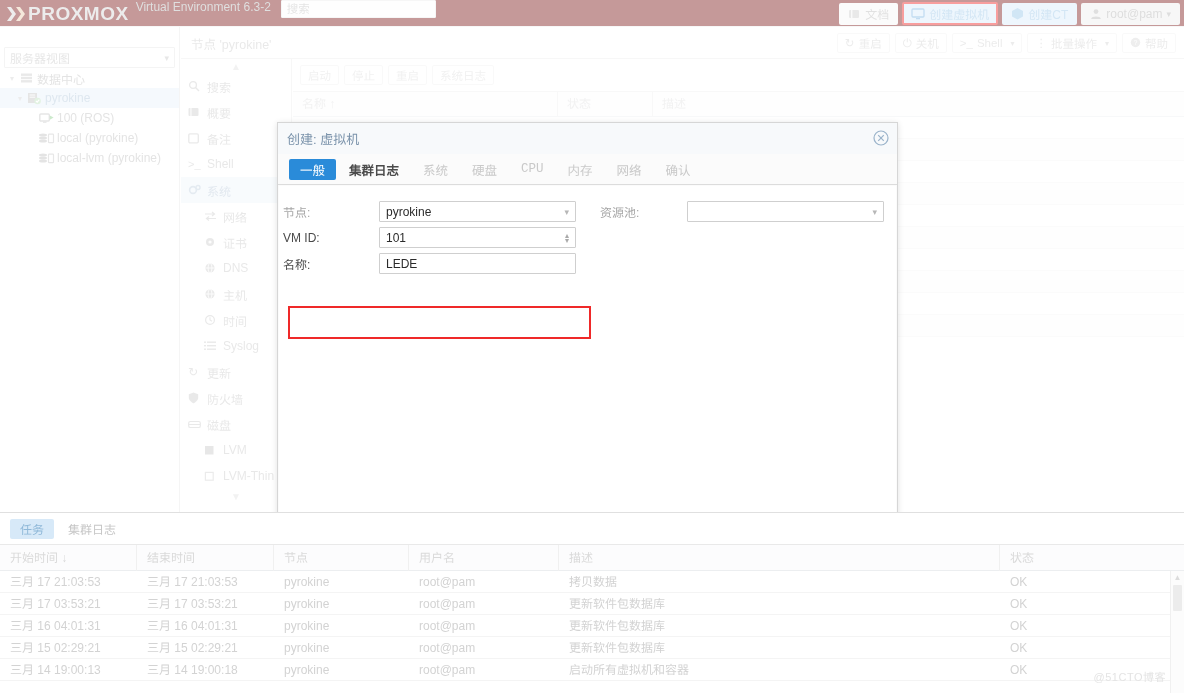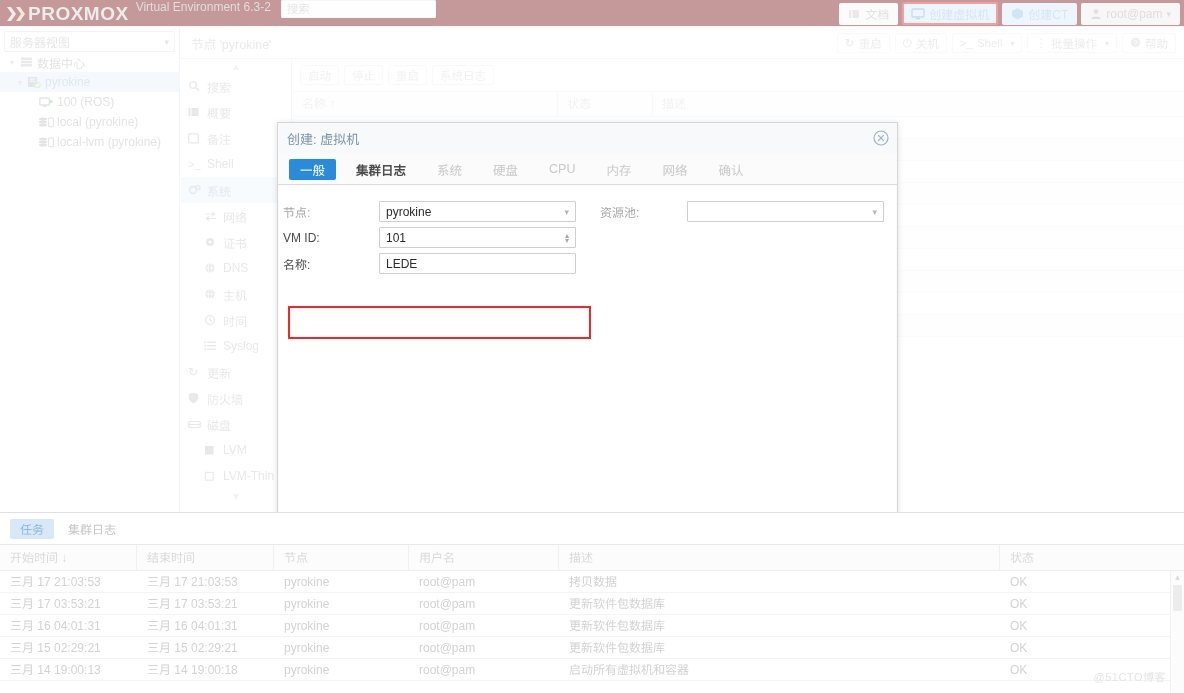--- a/index.html
+++ b/index.html
@@ -63,21 +63,21 @@
     height: 23px;
   }
   .hbtn .gi { opacity: 0.85; display:flex; align-items:center; }
 
   
   .sidebar {
     position: absolute; left: 0; top: 27px; width: 180px; height: 485px;
     background: #fff; border-right: 1px solid #e8e8e8;
   }
   .view-select {
-    margin: 4px 4px 0 4px; height: 21px;
+    margin: 20px 4px 0 4px; height: 21px;
     border: 1px solid #e6e6e6; background: #fff;
     display: flex; align-items: center; justify-content: space-between;
     padding: 0 5px; font-size: 12px; color: #c9c9c9;
     border-radius: 1px;
   }
   .tree { margin-top: 0; font-size: 12px; }
   .tnode {
     display: flex; align-items: center; height: 20px;
     color: #c2c2c2; white-space: nowrap;
   }
@@ -151,23 +151,24 @@
     height: 31px; display: flex; align-items: center;
     padding: 0 9px; font-size: 13px; color: #7b93ab;
     background: #f7f9fb;
   }
   .modal-close {
     position: absolute; right: 8px; top: 7px;
     width: 16px; height: 16px; color: #9ab3ca;
   }
   .modal-tabs {
     height: 31px; display: flex; align-items: center;
-    padding-left: 11px; gap: 9px;
+    padding-left: 11px; gap: 2px;
     background: #fbfbfb;
     border-bottom: 1px solid #dcdcdc;
+    font-family: Liberation Mono, monospace;
   }
   .mtab {
     height: 21px; padding: 0 11px; font-size: 12.5px;
     display: flex; align-items: center; border-radius: 2px;
     color: #c9c9c9;
   }
   .mtab.active { background: #2a8bd9; color: #fff; font-weight: normal; }
   .mtab.enabled { color: #4b4b4b; font-weight: bold; }
   .modal-body {
     position: absolute; top: 63px; left: 1px; right: 1px; bottom: 45px;

